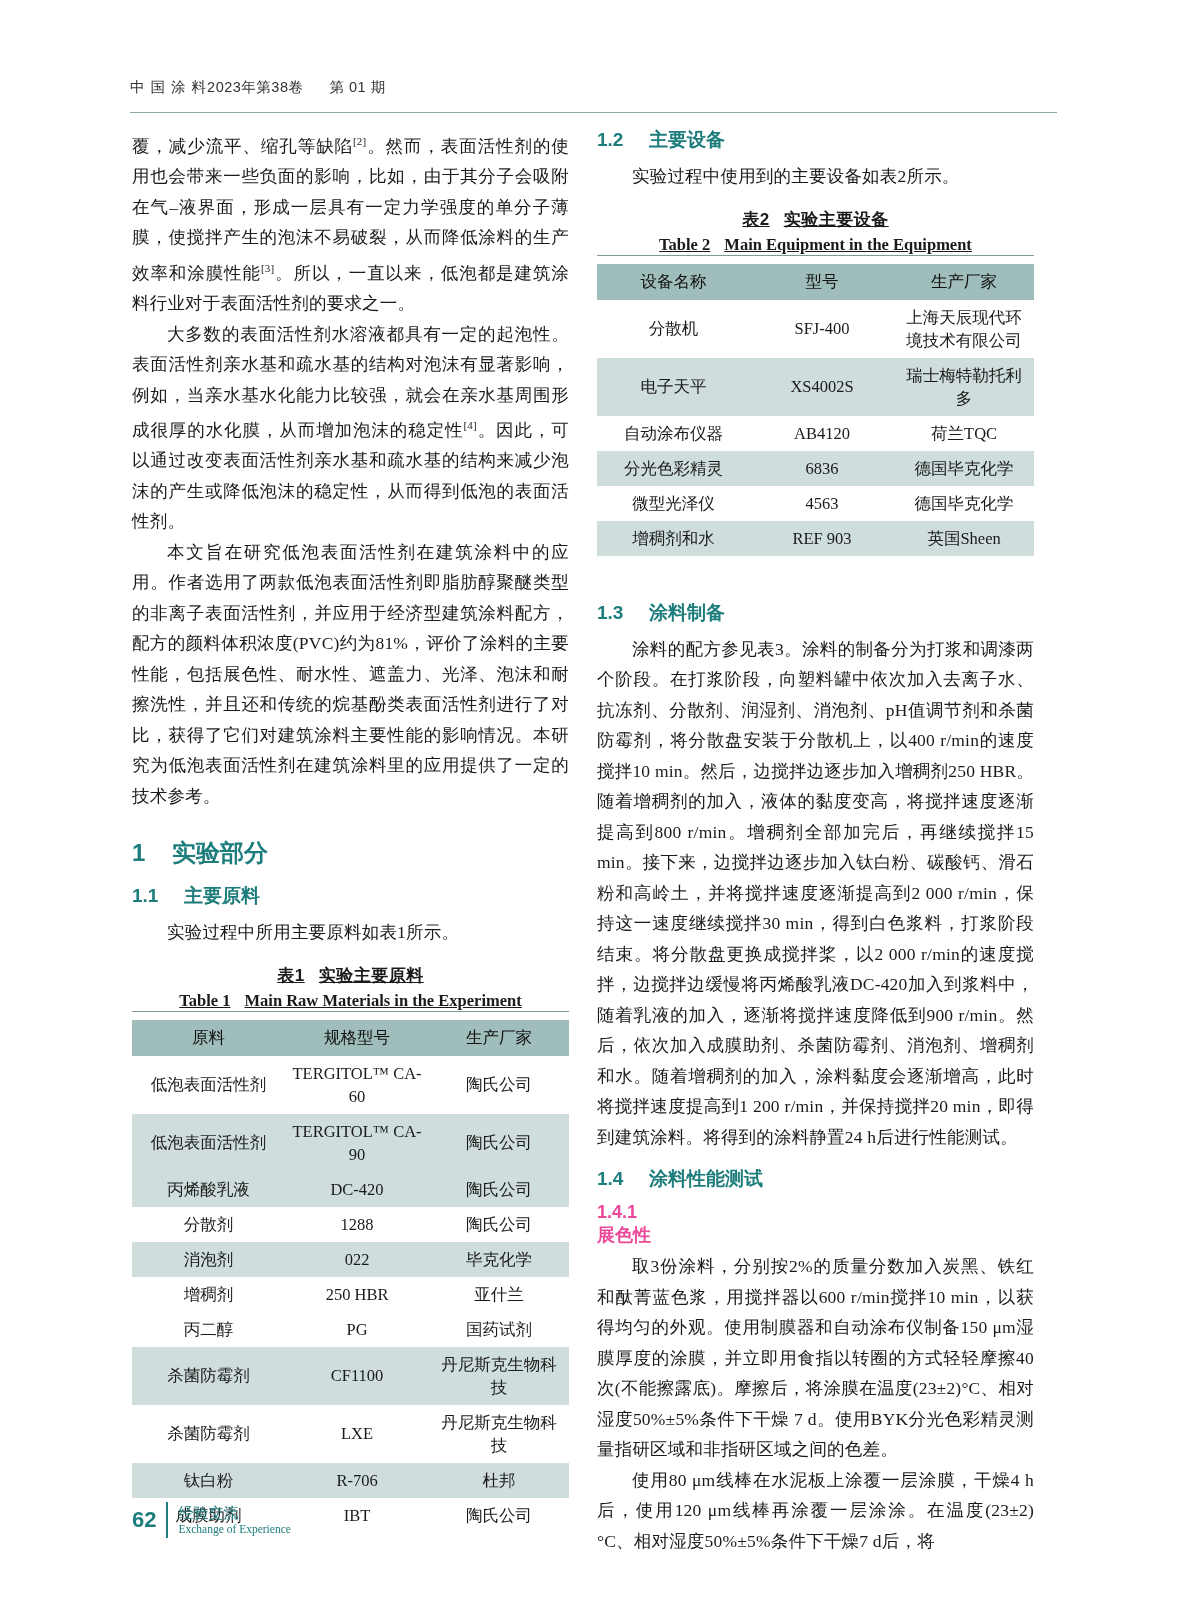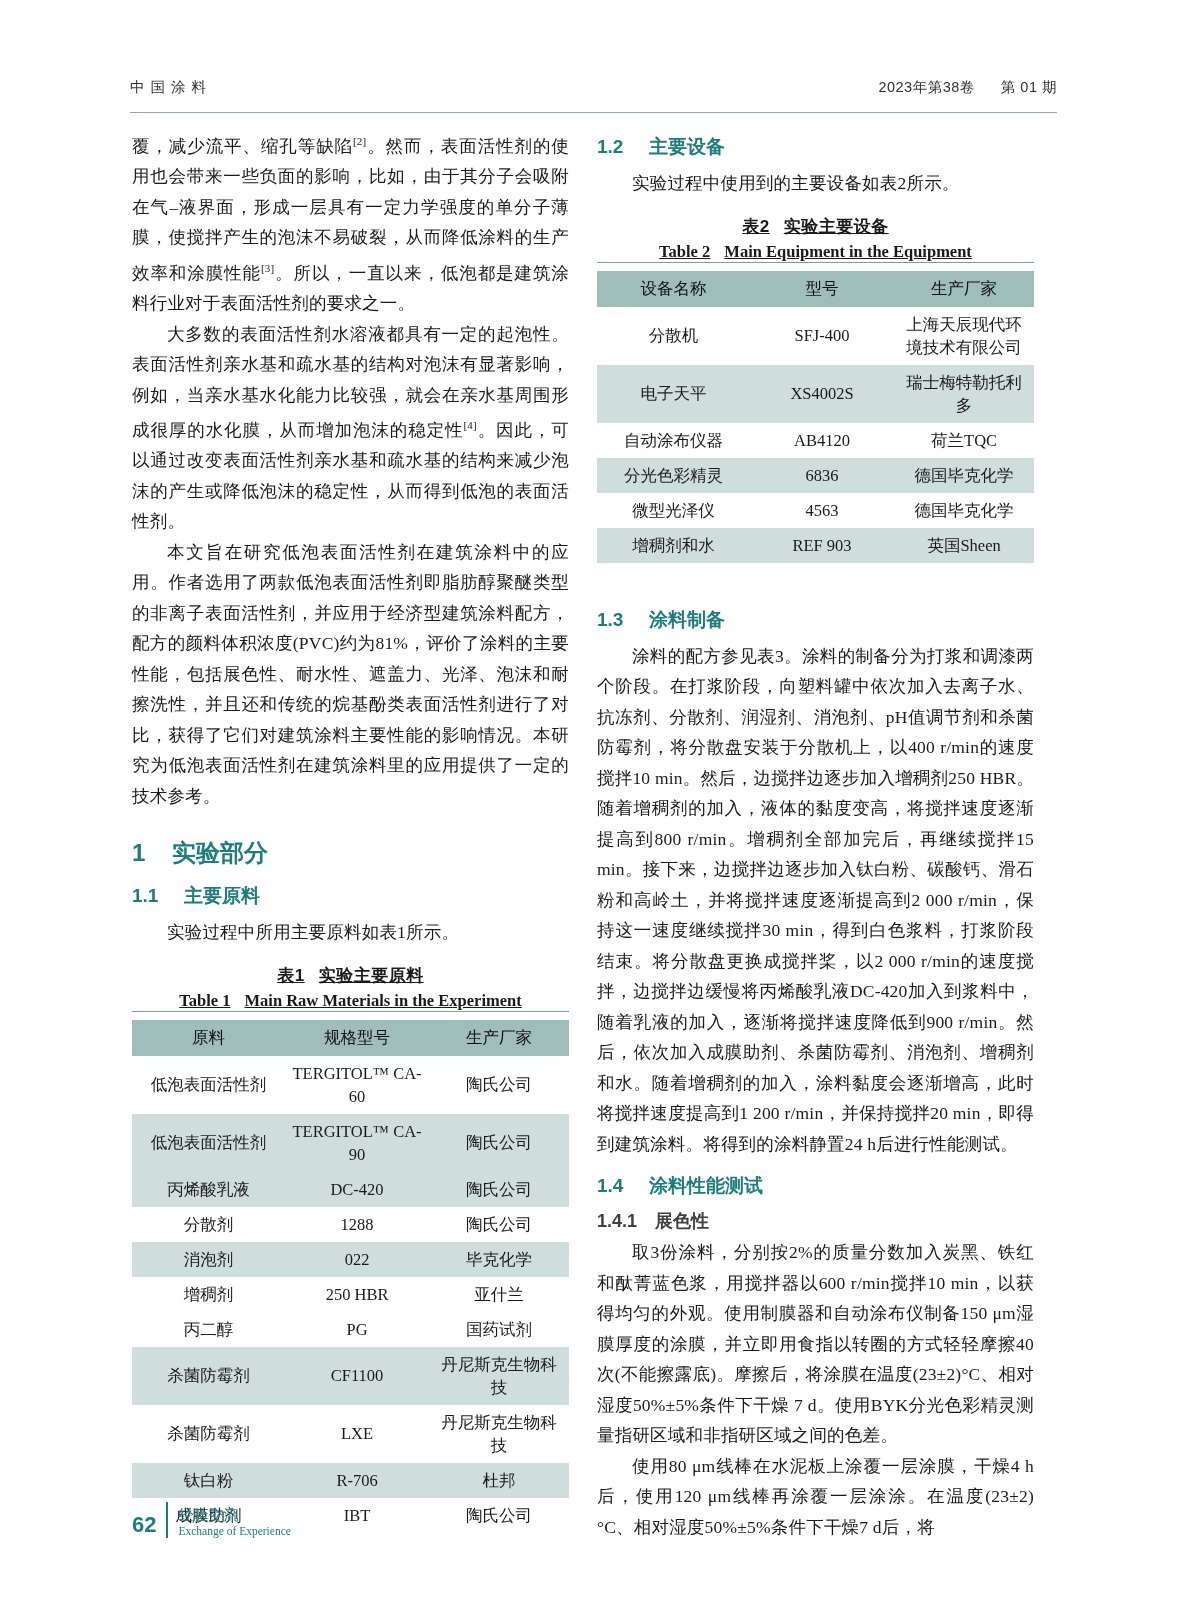--- a/index.html
+++ b/index.html
@@ -23,21 +23,21 @@
   }
   
   .header {
     position: absolute;
     top: 78px;
     left: 130px;
     right: 130px;
     height: 34px;
     border-bottom: 1px solid #8fa7a5;
     display: flex;
-    justify-content: space-between;
+    justify-content: flex-start;
     align-items: flex-start;
   }
   .header-left {
     font-family: "Liberation Sans", sans-serif;
     font-size: 14.5px;
     color: #333;
     letter-spacing: 1px;
   }
   .header-right {
     font-family: "Liberation Sans", sans-serif;
@@ -86,26 +86,27 @@
     color: #1d7c7c;
     font-size: 19px;
     font-weight: bold;
     margin: 14px 0 8px 0;
     display: flex;
     align-items: baseline;
   }
   .h2 .num { width: 52px; }
   .h3 {
     font-family: "Liberation Sans", sans-serif;
-    color: #404040;
+    color: #ec4899;
     font-size: 18px;
     font-weight: bold;
     margin: 10px 0 4px 0;
     display: flex;
     align-items: baseline;
+    flex-direction: column;
   }
   .h3 .num { width: 58px; }
 
   
   .tbl-cap {
     text-align: center;
     margin-top: 16px;
     text-decoration: underline;
   }
   .tbl-cap .cn {
@@ -151,21 +152,21 @@
   table.data td.c2 { width: 33%; }
   table.data td.c3 { width: 32%; }
   .tbl-wrap { border-top: 1px solid #7d9b98; }
 
   
   .footer {
     position: absolute;
     left: 132px;
     bottom: 62px;
     display: flex;
-    align-items: flex-end;
+    align-items: center;
   }
   .footer .pg {
     font-family: "Liberation Sans", sans-serif;
     color: #1d7c7c;
     font-size: 22px;
     font-weight: bold;
     margin-right: 10px;
   }
   .footer .bar {
     width: 2px;
@@ -286,21 +287,21 @@
               <td class="c2">IBT</td>
               <td class="c3">陶氏公司</td>
             </tr>
           </tbody>
         </table>
     </div>
   </div>
 
   <div class="col col-right">
 
-    <div class="h2" style="margin-top:8px">
+    <div class="h2" style="margin-top:1px">
       <span class="num">1.2</span>
       <span>主要设备</span>
     </div>
 
     <p class="body indent"><span>实验过程中使用到的主要设备如表2所示。</span></p>
 
     <div class="tbl-cap">
       <div class="cn"><span class="lbl">表2</span><span>实验主要设备</span></div>
       <div class="en"><span class="lbl">Table 2</span><span>Main Equipment in the Equipment</span></div>
     </div>

